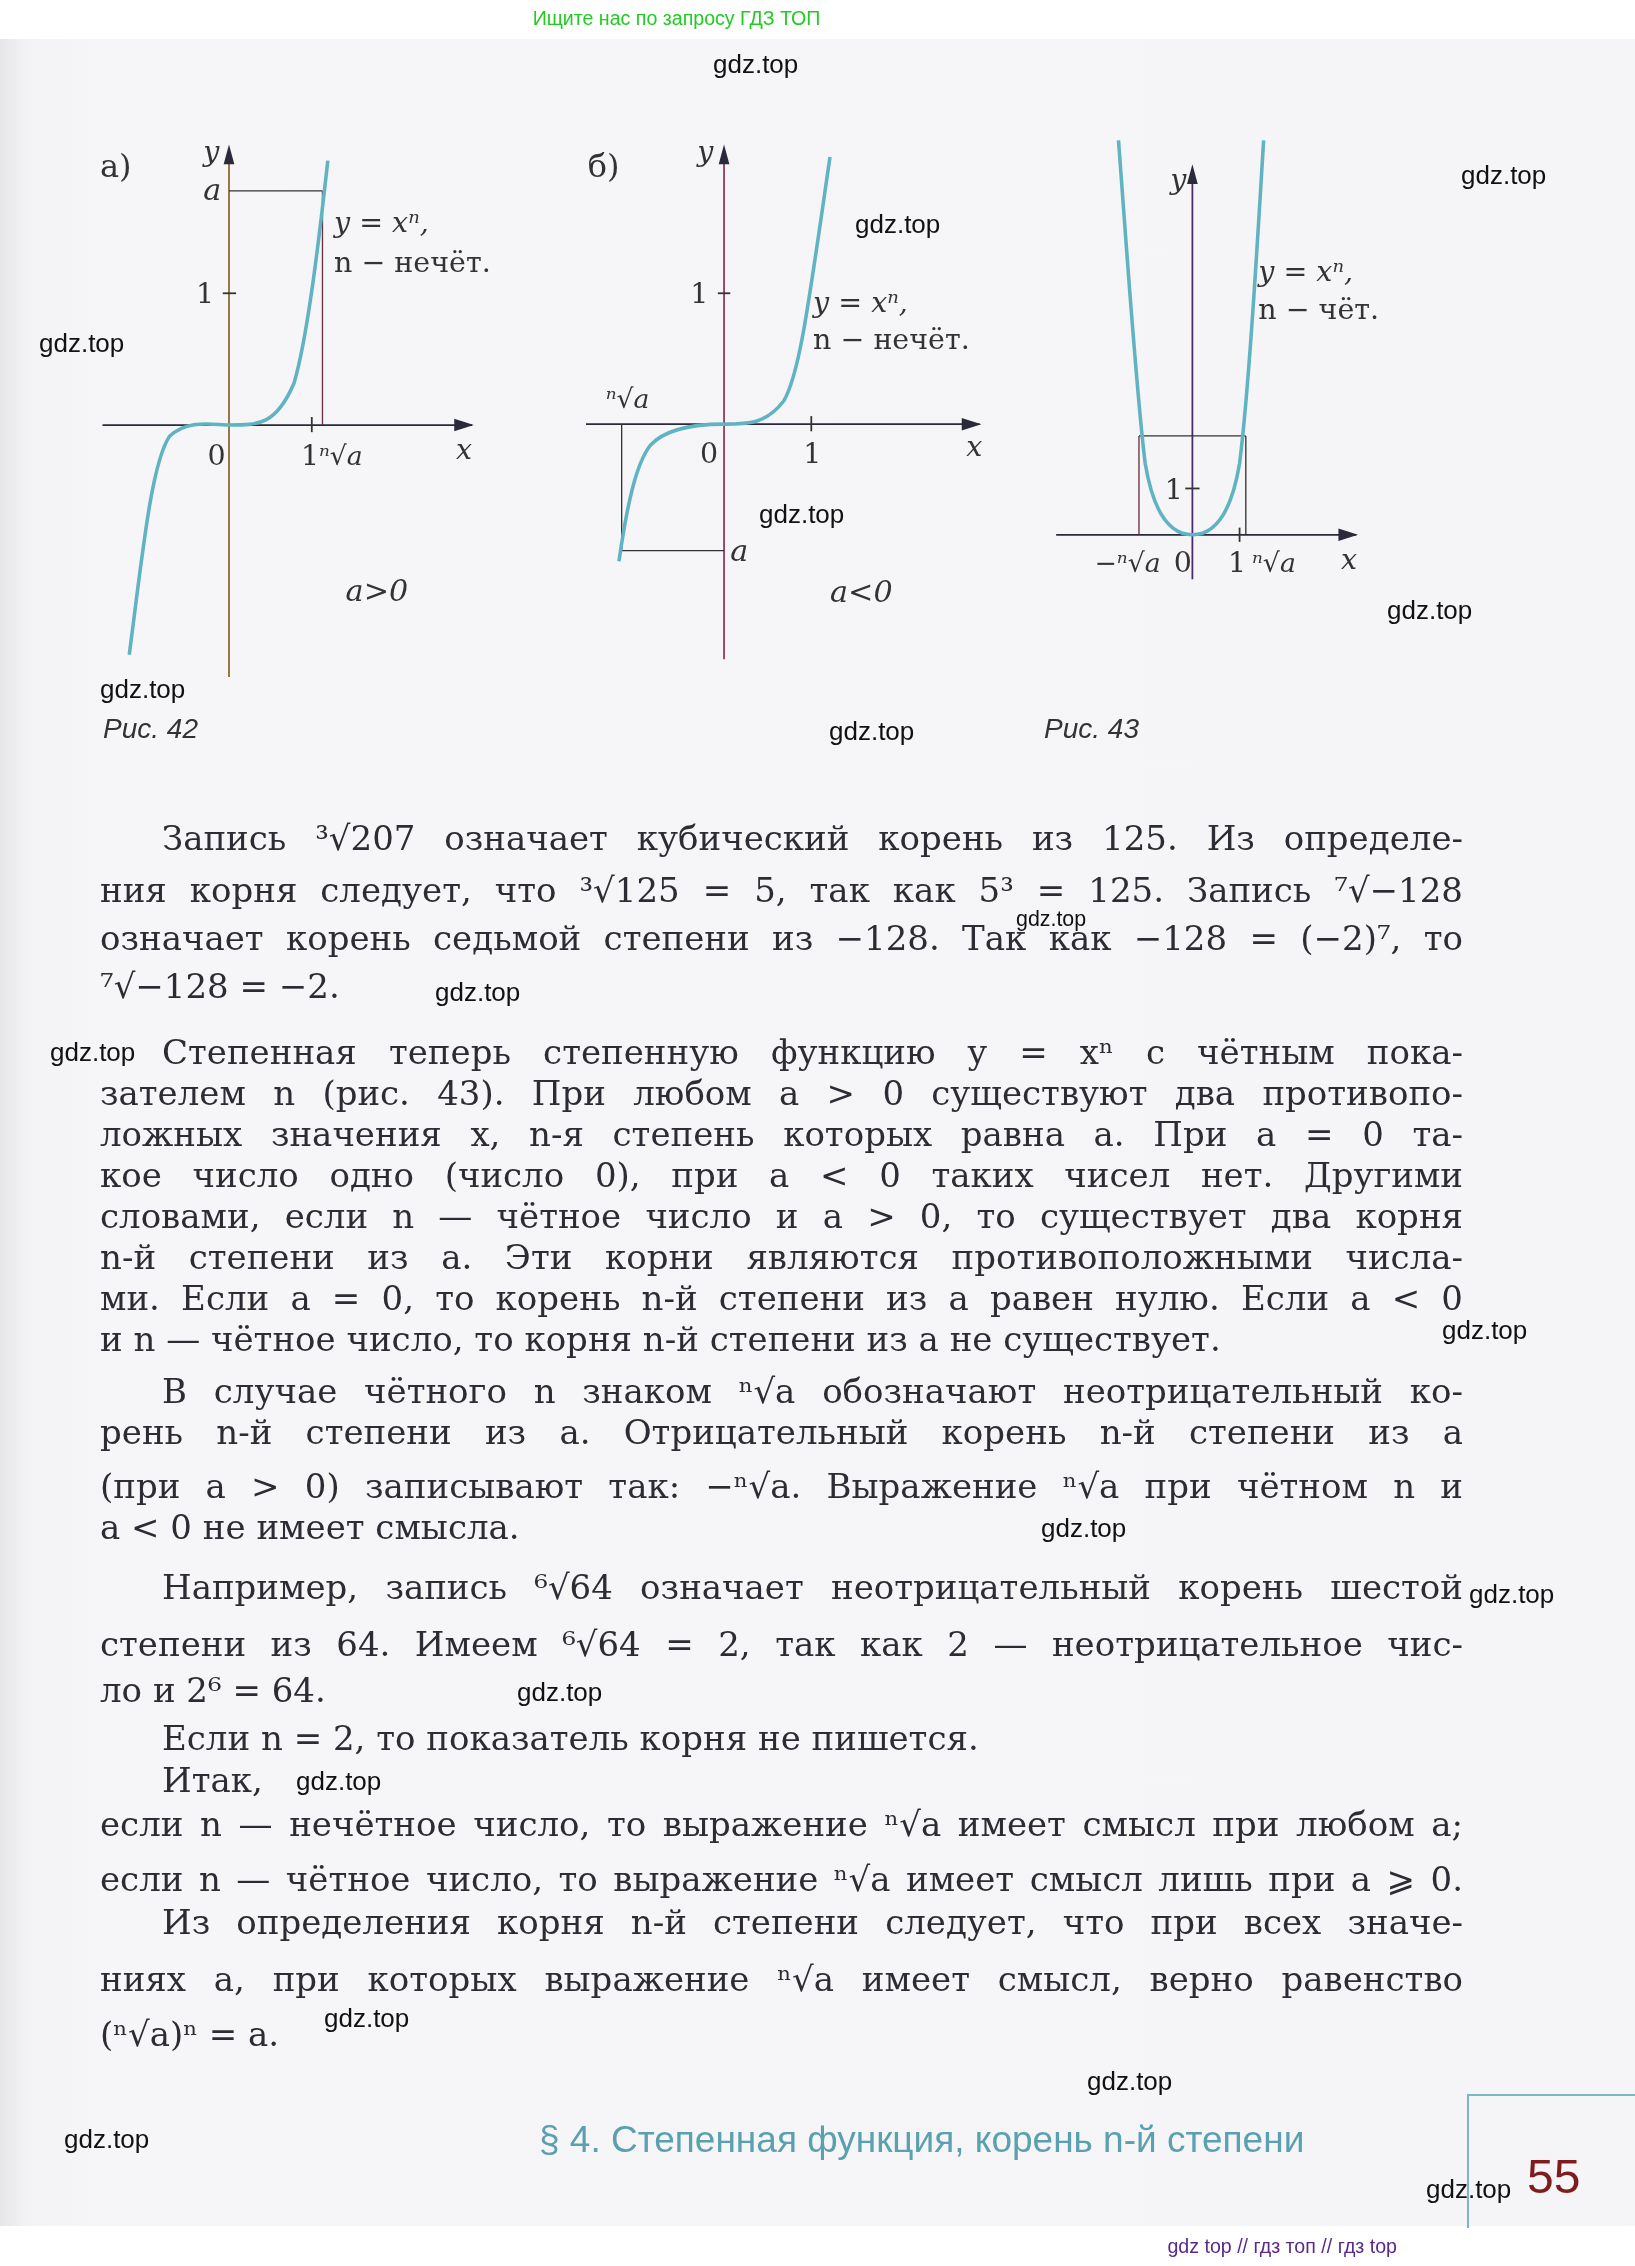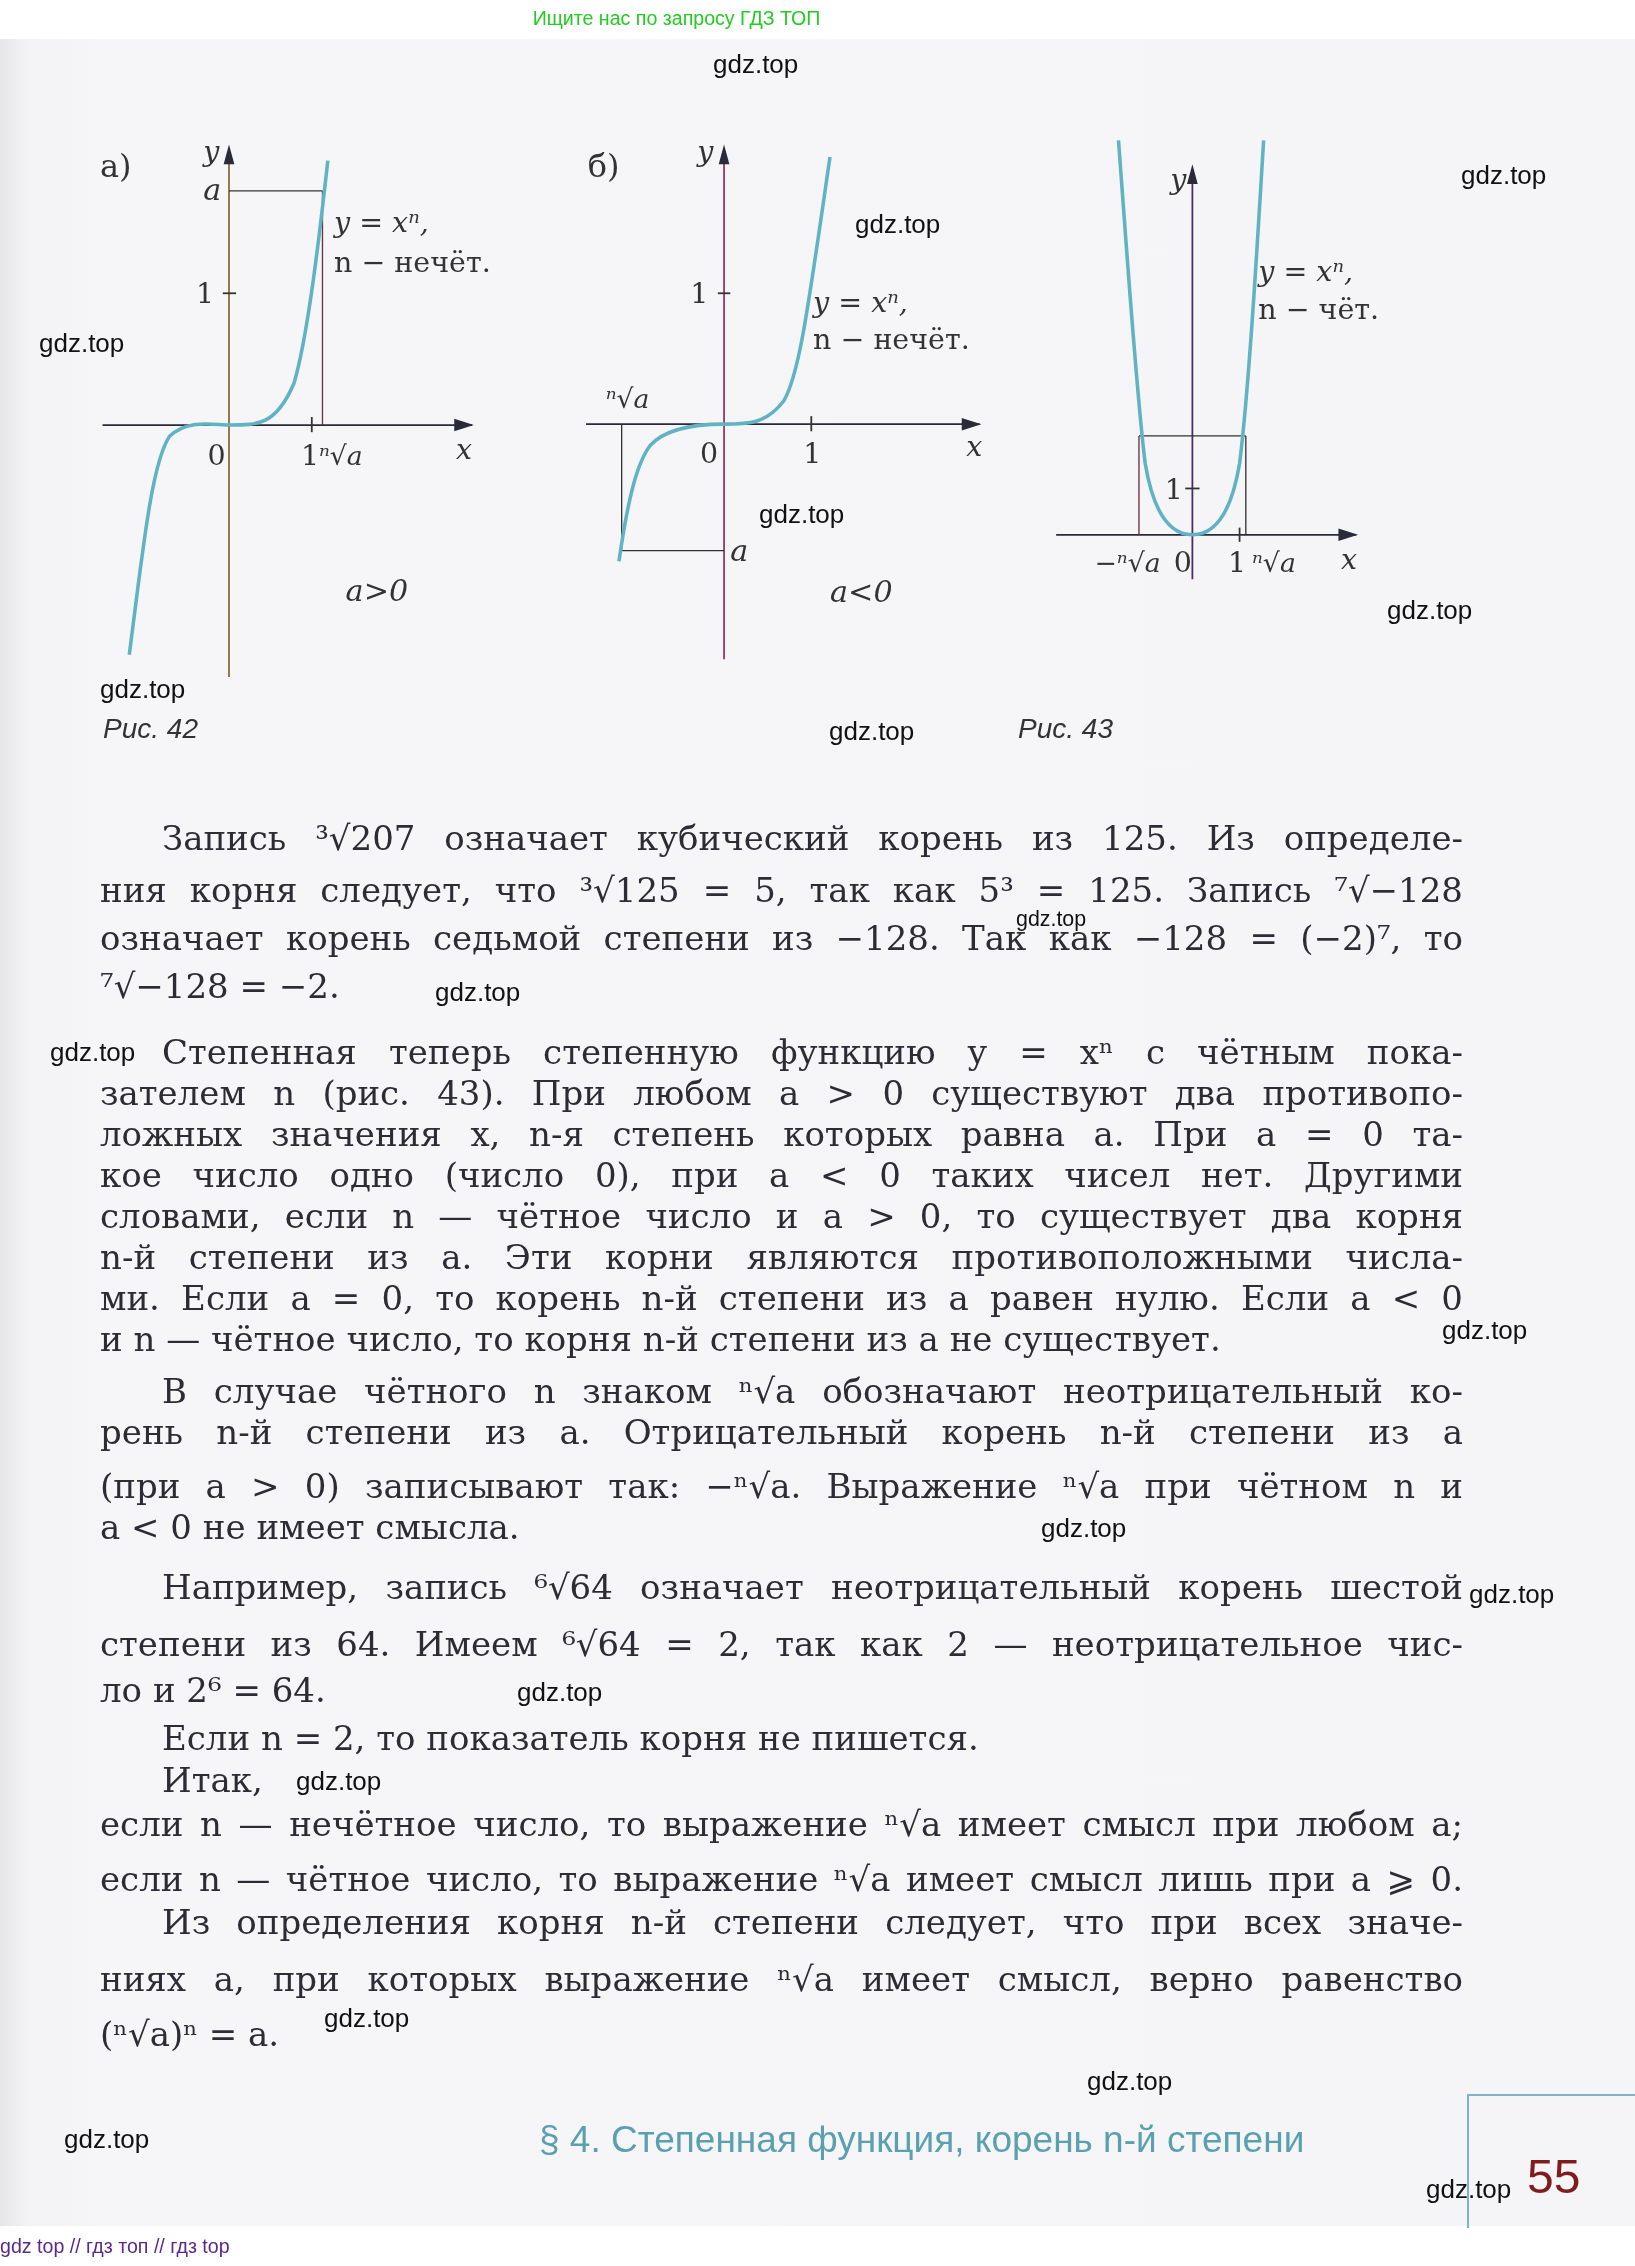--- a/index.html
+++ b/index.html
@@ -14,21 +14,21 @@
     background:#ffffff; text-align:center;
     font-family:"Liberation Sans", sans-serif; font-size:19.6px; color:#22cc22;
     line-height:36px;
   }
   .page {
     position:absolute; left:0; top:39px; width:1635px; height:2187px;
     background:linear-gradient(90deg,#e6e6e8 0px,#f3f3f5 27px,#f6f6f8 107px,#f5f5f7 100%);
   }
   .bottom-banner {
     position:absolute; left:0; top:2226px; width:1397px; height:41px;
-    background:#ffffff; text-align:left;
+    background:#ffffff; text-align:right;
     font-family:"Liberation Sans", sans-serif; font-size:19.6px; color:#5a2a8a;
     line-height:41px;
   }
   .wm {
     position:absolute; font-family:"Liberation Sans", sans-serif;
     font-size:26px; color:#111; white-space:nowrap;
   }
   .wm.small { font-size:21.4px; }
   .fig { position:absolute; }
   .caption {
@@ -126,21 +126,21 @@
   <text x="262" y="218" font-size="32" fill="#333">n − чёт.</text>
   <text x="157" y="420" font-size="32" fill="#333">1</text>
   <text x="78" y="502" font-size="30" font-style="italic" fill="#333">−ⁿ√a</text>
   <text x="167" y="502" font-size="32" fill="#333">0</text>
   <text x="228" y="502" font-size="32" fill="#333">1</text>
   <text x="255" y="502" font-size="30" font-style="italic" fill="#333">ⁿ√a</text>
   <text x="355" y="498" font-size="32" font-style="italic" fill="#333">x</text>
 </svg>
 
 <div class="caption" style="left:103px;top:713px;">Рис. 42</div>
-<div class="caption" style="left:1018px;top:713px;text-align:center;">Рис. 43</div>
+<div class="caption" style="left:1044px;top:713px;text-align:center;">Рис. 43</div>
 
 <div class="para" style="top:818px;">
   <span class="line indent">Запись ³√207 означает кубический корень из 125. Из определе-</span>
   <span class="line" style="margin-top:10.7px;">ния корня следует, что ³√125 = 5, так как 5³ = 125. Запись ⁷√−128</span>
   <span class="line" style="margin-top:7.1px;">означает корень седьмой степени из −128. Так как −128 = (−2)⁷, то</span>
   <span class="line last" style="margin-top:7.1px;">⁷√−128 = −2.</span>
 </div>
 
 <div class="para" style="top:1032px;">
   <span class="line indent">Степенная теперь степенную функцию y = xⁿ с чётным пока-</span>

